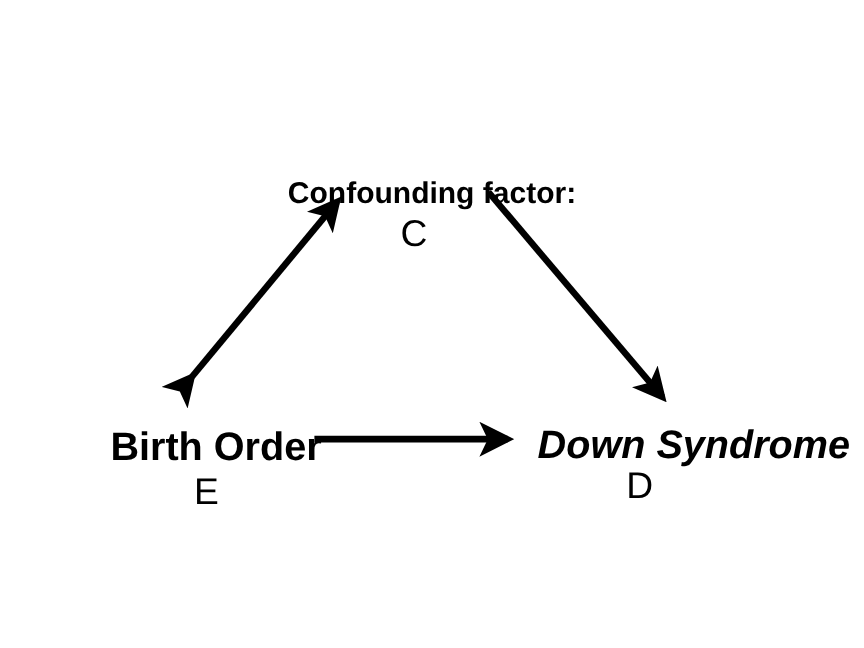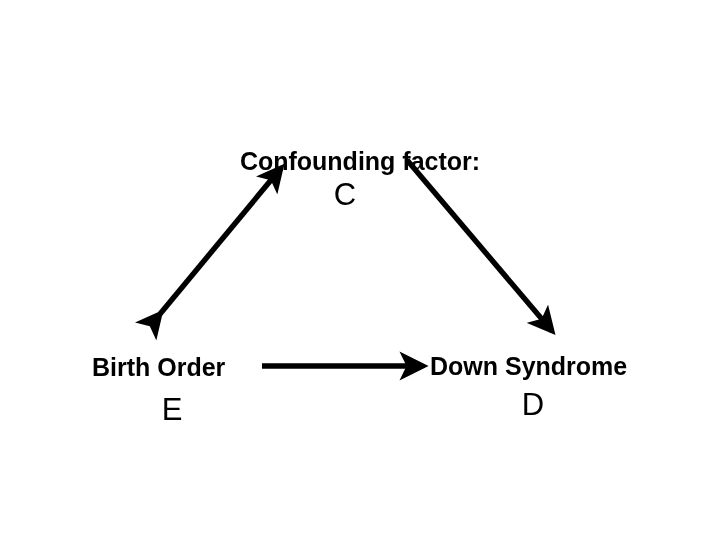--- a/index.html
+++ b/index.html
@@ -48,30 +48,31 @@
     left: 132px;
     top: 392px;
     width: 80px;
   }
   .letter-d {
     left: 493px;
     top: 387px;
     width: 80px;
   }
   .node-name {
-    font-size: 25px;
+    font-size: 33px;
     font-weight: bold;
   }
   .name-birth-order {
     left: 92px;
     top: 353px;
   }
   .name-down-syndrome {
-    left: 430px;
+    left: 448px;
     top: 352px;
+    font-style: italic;
   }
   #arrow-layer {
     position: absolute;
     left: 0;
     top: 0;
     width: 720px;
     height: 540px;
   }
 </style>
 </head>

